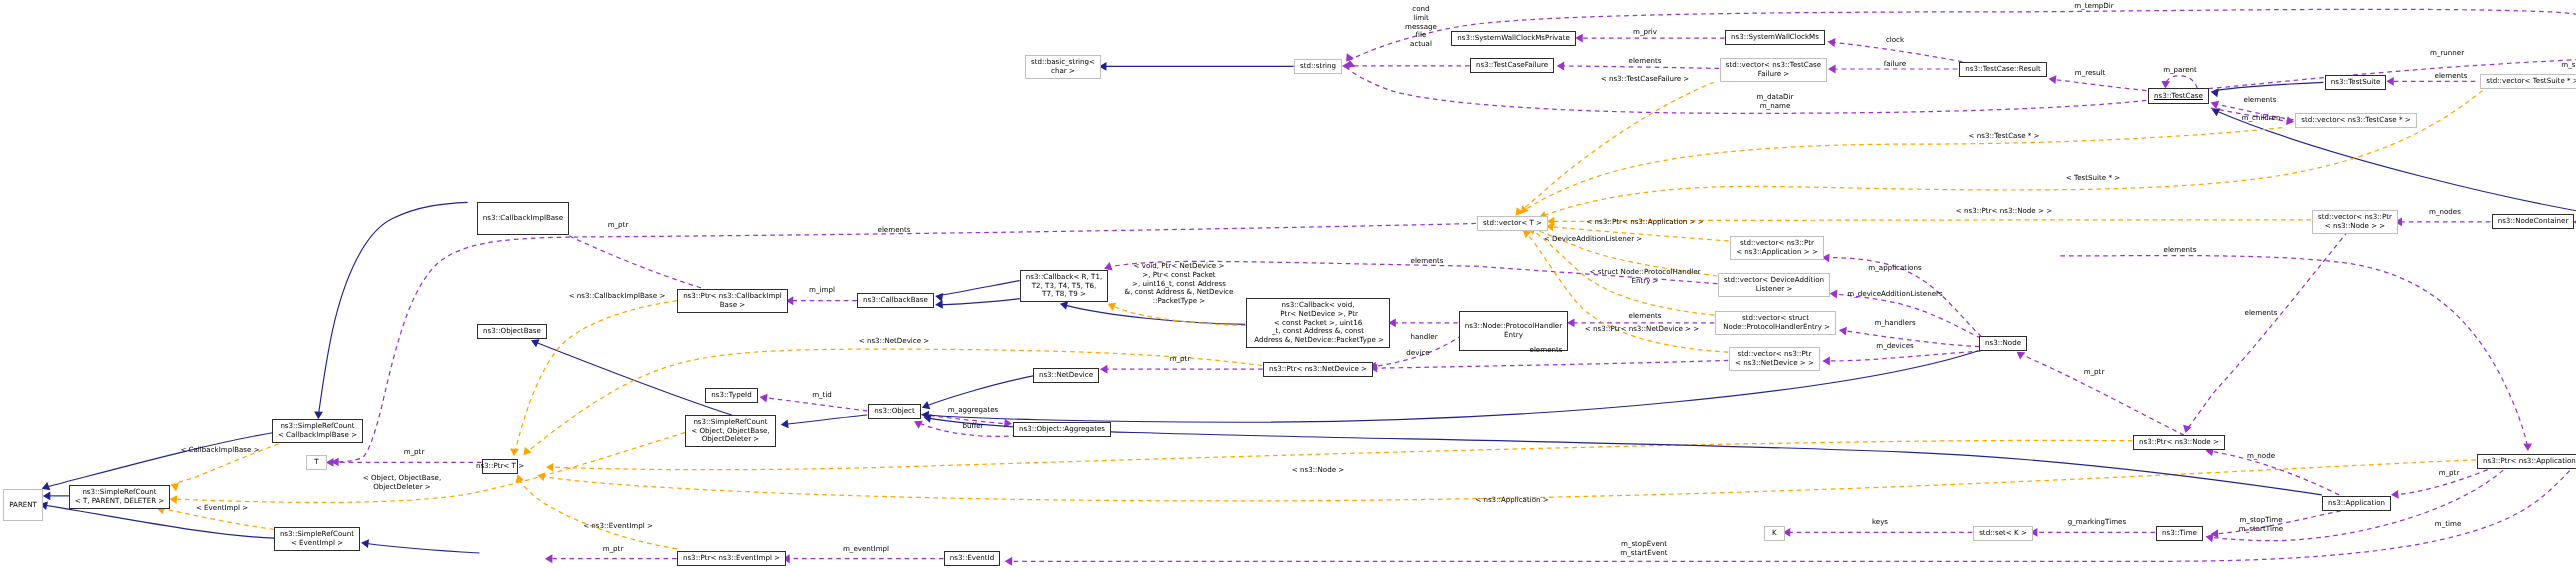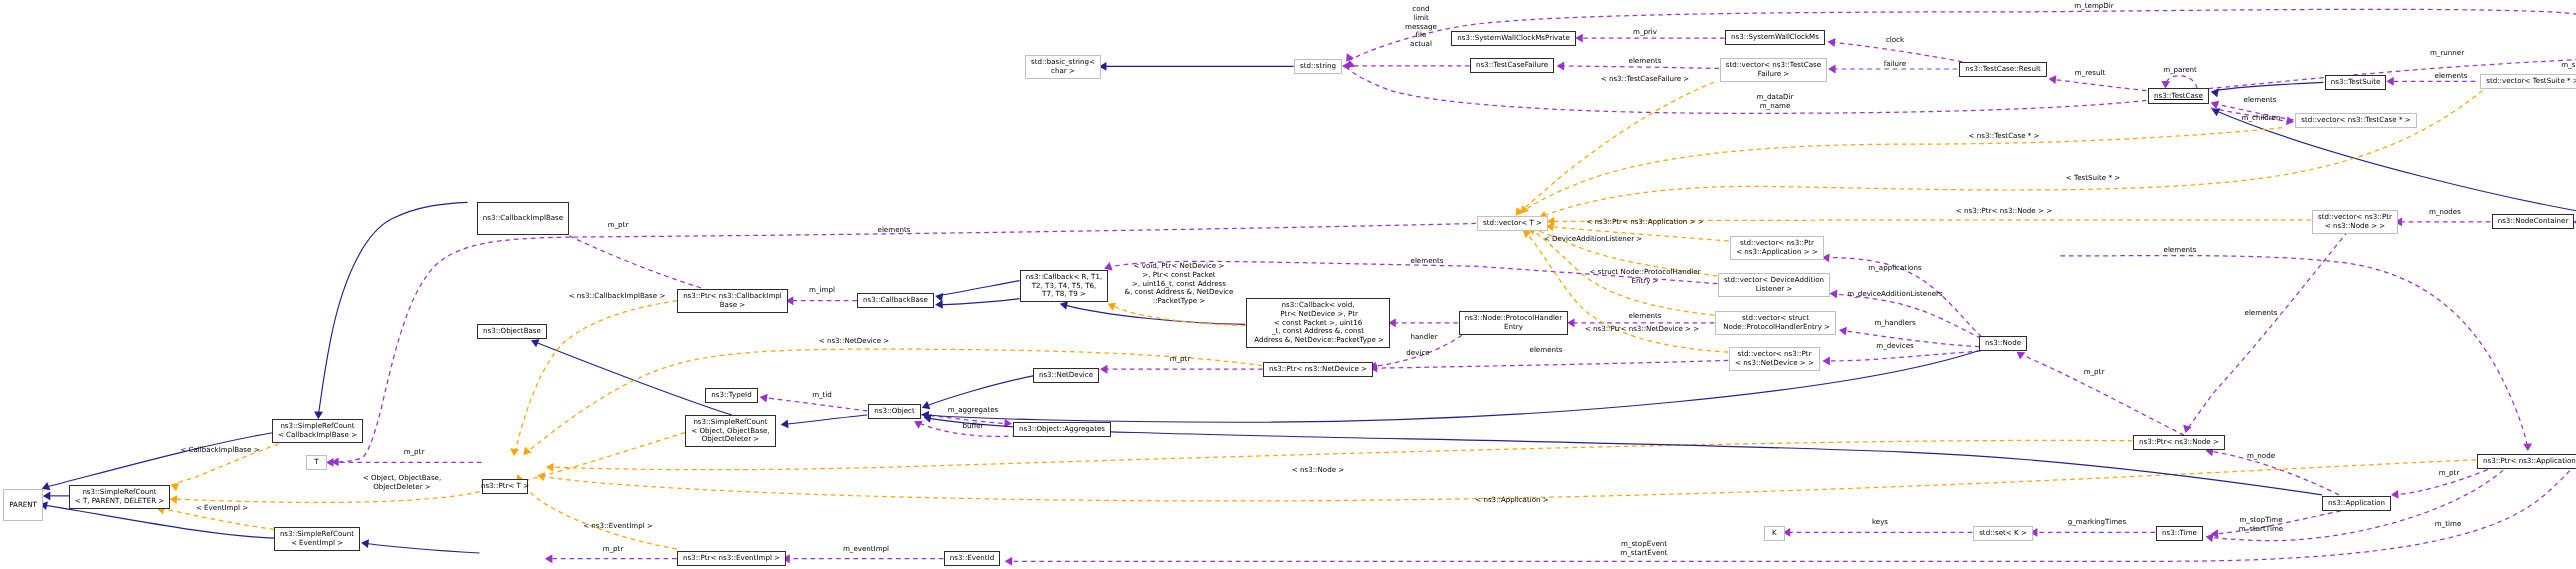--- a/index.html
+++ b/index.html
@@ -194,36 +194,36 @@
       <div class="node-box thin" style="left: 2480px; top: 74px; width: 105px; height: 15px;"><span>std::vector&lt; TestSuite * &gt;</span></div>
       <div class="node-box thin" style="left: 2295px; top: 113px; width: 122px; height: 15px;"><span>std::vector&lt; ns3::TestCase * &gt;</span></div>
       <div class="node-box thick" style="left: 2492px; top: 214px; width: 82px; height: 15px;"><span>ns3::NodeContainer</span></div>
       <div class="node-box thin" style="left: 2312px; top: 210px; width: 86px; height: 24px;"><span>std::vector&lt; ns3::Ptr</span><span>&lt; ns3::Node &gt; &gt;</span></div>
       <div class="node-box thick" style="left: 477px; top: 202px; width: 92px; height: 33px;"><span>ns3::CallbackImplBase</span></div>
       <div class="node-box thin" style="left: 1477px; top: 216px; width: 71px; height: 15px;"><span>std::vector&lt; T &gt;</span></div>
       <div class="node-box thick" style="left: 677px; top: 289px; width: 111px; height: 24px;"><span>ns3::Ptr&lt; ns3::CallbackImpl</span><span>Base &gt;</span></div>
       <div class="node-box thick" style="left: 857px; top: 293px; width: 77px; height: 15px;"><span>ns3::CallbackBase</span></div>
       <div class="node-box thick" style="left: 1020px; top: 270px; width: 88px; height: 32px;"><span>ns3::Callback&lt; R, T1,</span><span>T2, T3, T4, T5, T6,</span><span>T7, T8, T9 &gt;</span></div>
       <div class="node-box thick" style="left: 1246px; top: 298px; width: 144px; height: 50px;"><span>ns3::Callback&lt; void,</span><span> Ptr&lt; NetDevice &gt;, Ptr</span><span>&lt; const Packet &gt;, uint16</span><span>_t, const Address &amp;, const</span><span> Address &amp;, NetDevice::PacketType &gt;</span></div>
-      <div class="node-box thick" style="left: 1459px; top: 311px; width: 109px; height: 24px;"><span>ns3::Node::ProtocolHandler</span><span>Entry</span></div>
+      <div class="node-box thick" style="left: 1459px; top: 311px; width: 109px; height: 40px;"><span>ns3::Node::ProtocolHandler</span><span>Entry</span></div>
       <div class="node-box thin" style="left: 1730px; top: 236px; width: 94px; height: 24px;"><span>std::vector&lt; ns3::Ptr</span><span>&lt; ns3::Application &gt; &gt;</span></div>
       <div class="node-box thin" style="left: 1718px; top: 273px; width: 112px; height: 24px;"><span>std::vector&lt; DeviceAddition</span><span>Listener &gt;</span></div>
       <div class="node-box thin" style="left: 1715px; top: 311px; width: 121px; height: 24px;"><span>std::vector&lt; struct</span><span> Node::ProtocolHandlerEntry &gt;</span></div>
       <div class="node-box thin" style="left: 1729px; top: 347px; width: 91px; height: 24px;"><span>std::vector&lt; ns3::Ptr</span><span>&lt; ns3::NetDevice &gt; &gt;</span></div>
       <div class="node-box thick" style="left: 1979px; top: 336px; width: 48px; height: 15px;"><span>ns3::Node</span></div>
       <div class="node-box thick" style="left: 477px; top: 324px; width: 70px; height: 15px;"><span>ns3::ObjectBase</span></div>
       <div class="node-box thick" style="left: 705px; top: 388px; width: 53px; height: 15px;"><span>ns3::TypeId</span></div>
       <div class="node-box thick" style="left: 1033px; top: 368px; width: 66px; height: 15px;"><span>ns3::NetDevice</span></div>
       <div class="node-box thick" style="left: 1263px; top: 362px; width: 110px; height: 15px;"><span>ns3::Ptr&lt; ns3::NetDevice &gt;</span></div>
       <div class="node-box thick" style="left: 272px; top: 419px; width: 91px; height: 24px;"><span>ns3::SimpleRefCount</span><span>&lt; CallbackImplBase &gt;</span></div>
       <div class="node-box thick" style="left: 685px; top: 415px; width: 91px; height: 32px;"><span>ns3::SimpleRefCount</span><span>&lt; Object, ObjectBase,</span><span>ObjectDeleter &gt;</span></div>
       <div class="node-box thick" style="left: 868px; top: 404px; width: 53px; height: 15px;"><span>ns3::Object</span></div>
       <div class="node-box thick" style="left: 1013px; top: 422px; width: 98px; height: 15px;"><span>ns3::Object::Aggregates</span></div>
       <div class="node-box thin" style="left: 306px; top: 455px; width: 20.6px; height: 15px;"><span>T</span></div>
-      <div class="node-box thick" style="left: 482px; top: 479px; width: 46px; height: 15px;"><span>ns3::Ptr&lt; T &gt;</span></div>
+      <div class="node-box thick" style="left: 482px; top: 459px; width: 36px; height: 15px;"><span>ns3::Ptr&lt; T &gt;</span></div>
       <div class="node-box thin" style="left: 3.1px; top: 489px; width: 40px; height: 32px;"><span>PARENT</span></div>
       <div class="node-box thick" style="left: 69px; top: 485px; width: 101px; height: 24px;"><span>ns3::SimpleRefCount</span><span>&lt; T, PARENT, DELETER &gt;</span></div>
       <div class="node-box thick" style="left: 274px; top: 527px; width: 86px; height: 24px;"><span>ns3::SimpleRefCount</span><span>&lt; EventImpl &gt;</span></div>
       <div class="node-box thick" style="left: 480px; top: 546px; width: 65px; height: 15px; margin-top: 45px;"><span>ns3::EventImpl</span></div>
       <div class="node-box thick" style="left: 677px; top: 551px; width: 109px; height: 15px;"><span>ns3::Ptr&lt; ns3::EventImpl &gt;</span></div>
       <div class="node-box thick" style="left: 944px; top: 551px; width: 56px; height: 15px;"><span>ns3::EventId</span></div>
       <div class="node-box thick" style="left: 2133px; top: 435px; width: 92px; height: 15px;"><span>ns3::Ptr&lt; ns3::Node &gt;</span></div>
       <div class="node-box thick" style="left: 2322px; top: 496px; width: 69px; height: 15px;"><span>ns3::Application</span></div>
       <div class="node-box thick" style="left: 2477px; top: 454px; width: 113px; height: 15px;"><span>ns3::Ptr&lt; ns3::Application &gt;</span></div>
       <div class="node-box thin" style="left: 1764px; top: 526px; width: 20.6px; height: 15px;"><span>K</span></div>
@@ -273,21 +273,21 @@
       <div class="elabel" style="left: 2261px; top: 452px;">m_node</div>
       <div class="elabel" style="left: 2449px; top: 469px;">m_ptr</div>
       <div class="elabel" style="left: 1880px; top: 518px;">keys</div>
       <div class="elabel" style="left: 2097px; top: 518px;">g_markingTimes</div>
       <div class="elabel" style="left: 2261px; top: 516px;">m_stopTime
 m_startTime</div>
       <div class="elabel" style="left: 2448px; top: 520px;">m_time</div>
       <div class="elabel" style="left: 1644px; top: 540px;">m_stopEvent
 m_startEvent</div>
       <div class="elabel" style="left: 617px; top: 292px;">&lt; ns3::CallbackImplBase &gt;</div>
-      <div class="elabel" style="left: 854px; top: 337px; text-align: right;">&lt; ns3::NetDevice &gt;</div>
+      <div class="elabel" style="left: 894px; top: 337px; text-align: right;">&lt; ns3::NetDevice &gt;</div>
       <div class="elabel" style="left: 618px; top: 522px;">&lt; ns3::EventImpl &gt;</div>
       <div class="elabel" style="left: 1318px; top: 466px;">&lt; ns3::Node &gt;</div>
       <div class="elabel" style="left: 1512px; top: 496px;">&lt; ns3::Application &gt;</div>
       <div class="elabel" style="left: 1179px; top: 262px;">&lt; void, Ptr&lt; NetDevice &gt;
 &gt;, Ptr&lt; const Packet
 &gt;, uint16_t, const Address
 &amp;, const Address &amp;, NetDevice
 ::PacketType &gt;</div>
       <div class="elabel" style="left: 220px; top: 446px;">&lt; CallbackImplBase &gt;</div>
       <div class="elabel" style="left: 402px; top: 474px;">&lt; Object, ObjectBase,

